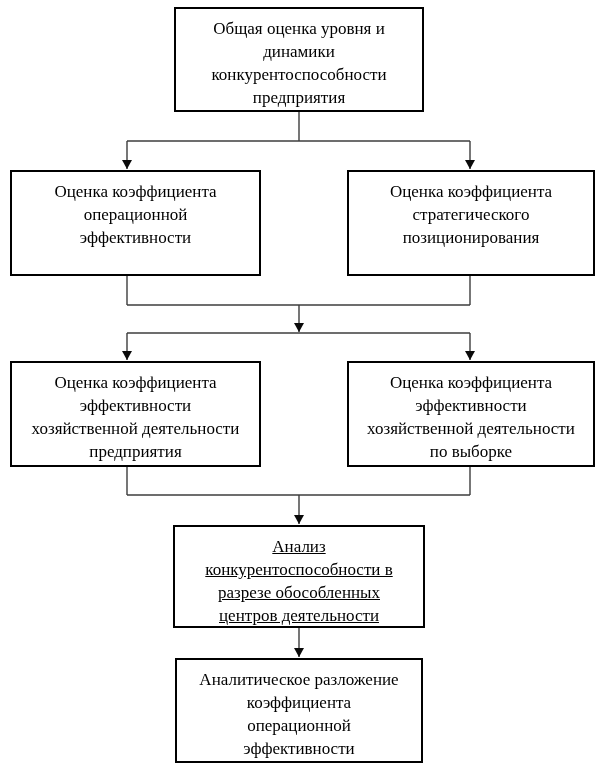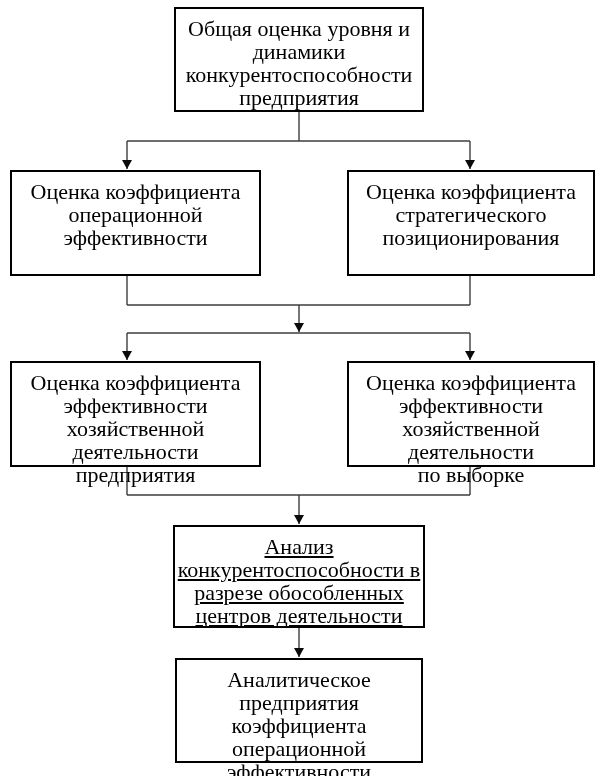--- a/index.html
+++ b/index.html
@@ -33,21 +33,21 @@
     fill: #0a0a0a;
     stroke: none;
   }
   .node {
     position: absolute;
     box-sizing: border-box;
     border: 2px solid #000000;
     background: #ffffff;
     text-align: center;
     white-space: pre-line;
-    font-size: 22px;
+    font-size: 17px;
     line-height: 23px;
     padding-top: 8px;
   }
   .n1 { left: 174px; top: 7px;   width: 250px; height: 105px; }
   .n2 { left: 10px;  top: 170px; width: 251px; height: 106px; }
   .n3 { left: 347px; top: 170px; width: 248px; height: 106px; }
   .n4 { left: 10px;  top: 361px; width: 251px; height: 106px; }
   .n5 { left: 347px; top: 361px; width: 248px; height: 106px; }
   .n6 { left: 173px; top: 525px; width: 252px; height: 103px; text-decoration: underline; }
   .n7 { left: 175px; top: 658px; width: 248px; height: 105px; }
@@ -108,18 +108,18 @@
   <div class="node n5">Оценка коэффициента
 эффективности
 хозяйственной деятельности
 по выборке</div>
 
   <div class="node n6">Анализ
 конкурентоспособности в
 разрезе обособленных
 центров деятельности</div>
 
-  <div class="node n7">Аналитическое предприятия
+  <div class="node n7">Аналитическое разложение
 коэффициента
 операционной
 эффективности</div>
 
 </div>
 
 </body></html>

